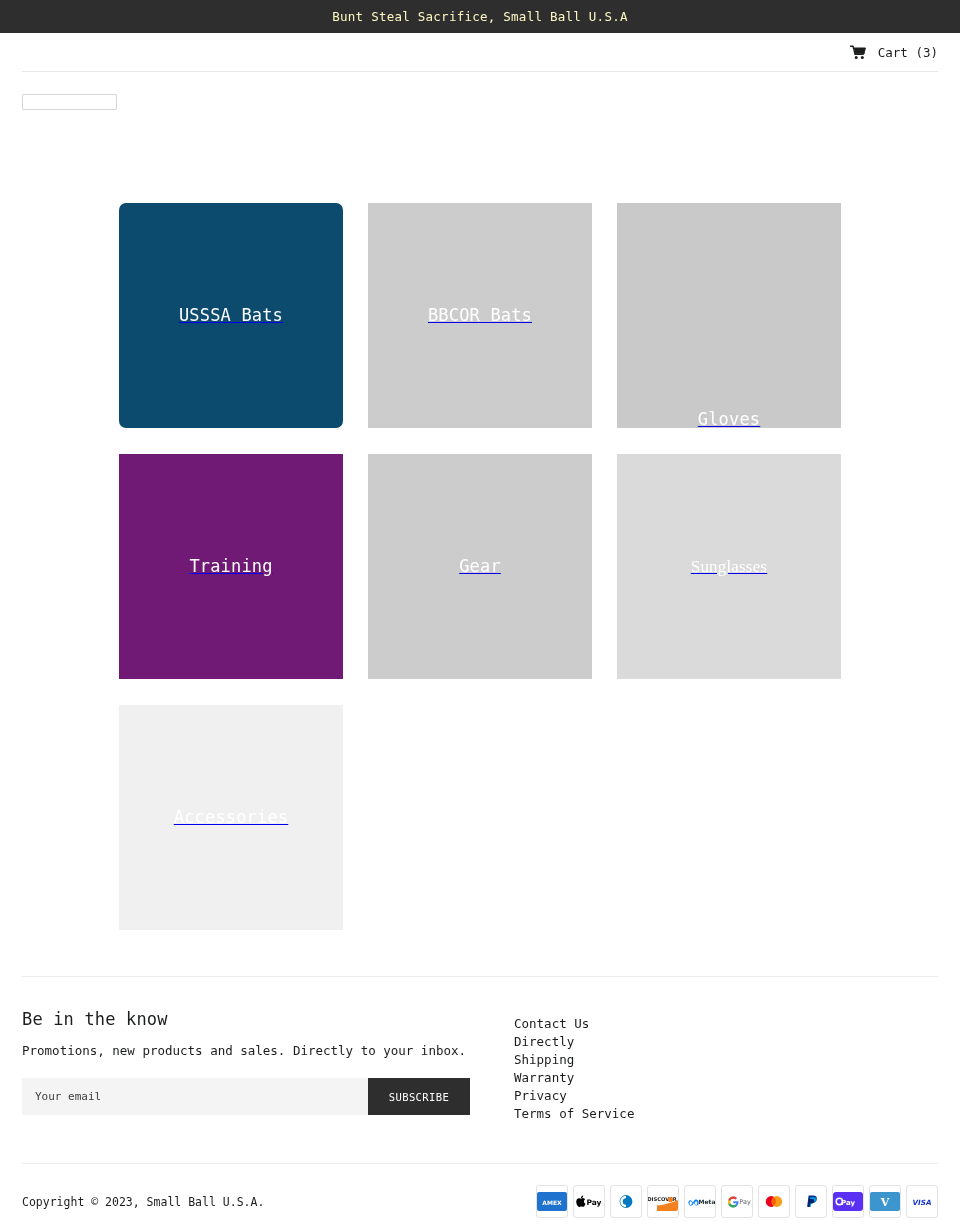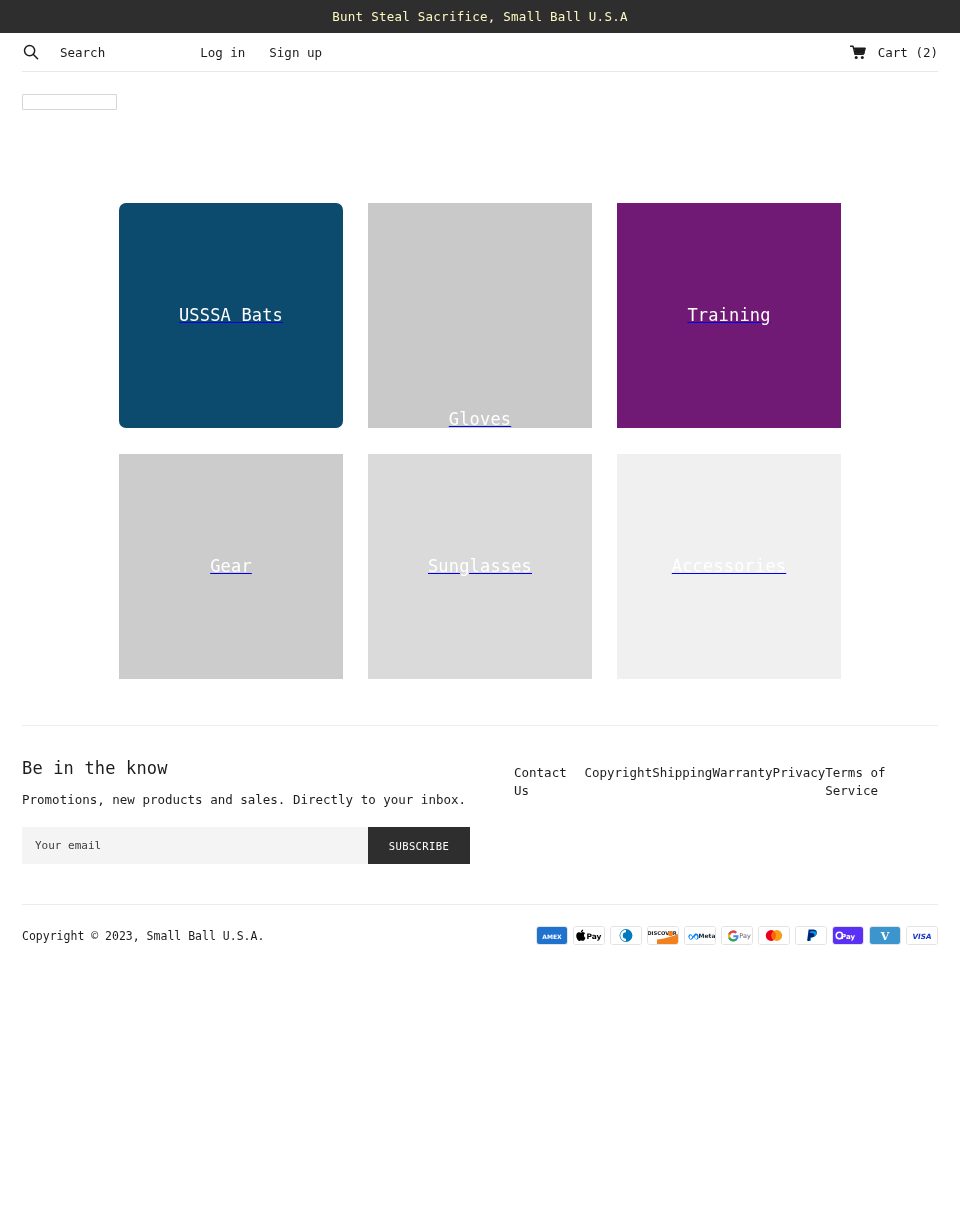--- a/index.html
+++ b/index.html
@@ -190,20 +190,21 @@
     border: none;
     font-family: "DejaVu Sans Mono", "Liberation Mono", monospace;
     font-size: 10.5px;
     letter-spacing: 0.04em;
     cursor: pointer;
   }
   .footer-links {
     margin-left: 44px;
     padding-top: 16px;
     display: flex;
+    flex-direction: column;
     gap: 0;
   }
   .footer-links a {
     font-size: 12.5px;
     color: #1c1d1d;
     text-decoration: none;
     line-height: 18px;
     cursor: pointer;
   }
 
@@ -223,86 +224,76 @@
     color: #1c1d1d;
   }
   .payment-icons {
     margin-left: auto;
     display: flex;
     align-items: center;
     gap: 5px;
   }
   .pay-badge {
     width: 32px;
-    height: 19px;
+    height: 33px;
     border-radius: 3px;
     background: #ffffff;
     border: 1px solid #e3e3e3;
     display: flex;
     align-items: center;
     justify-content: center;
     overflow: hidden;
     flex: 0 0 auto;
   }
   .pay-badge svg { display: block; }
 </style>
 </head>
 <body>
 
 <div class="announcement-bar">
   <span>Bunt Steal Sacrifice, Small Ball U.S.A</span>
 </div>
 
 <header class="site-header">
-  <div class="header-left">
-    <span class="search-icon">
-      <svg width="16" height="16" viewBox="0 0 16 16" aria-hidden="true">
-        <circle cx="6.6" cy="6.6" r="5.1" fill="none" stroke="#1c1d1d" stroke-width="1.5"></circle>
-        <line x1="10.4" y1="10.4" x2="14.6" y2="14.8" stroke="#1c1d1d" stroke-width="1.5" stroke-linecap="round"></line>
-      </svg>
-    </span>
-    <span class="search-label">Search</span>
-    <nav class="header-nav">
-      <a href="#">Log in</a>
-      <a href="#">Sign up</a>
-    </nav>
-  </div>
   <div class="header-right">
     <span class="cart-icon">
       <svg width="17" height="15" viewBox="0 0 17 15" aria-hidden="true">
         <path d="M0.6 1.2 H3.0 L5.1 9.4 H13.2 L15.2 3.3 H3.6" fill="none" stroke="#1c1d1d" stroke-width="1.4" stroke-linejoin="round" stroke-linecap="round"></path>
         <rect x="4.4" y="3.9" width="10.2" height="5.0" fill="#1c1d1d"></rect>
         <circle cx="6.2" cy="12.6" r="1.5" fill="#1c1d1d"></circle>
         <circle cx="12.3" cy="12.6" r="1.5" fill="#1c1d1d"></circle>
       </svg>
     </span>
-    <span class="cart-label">Cart (2)</span>
+    <span class="cart-label">Cart (3)</span>
   </div>
 </header>
 <div class="header-rule"></div>
 
 <div class="stray-box-wrap">
   <input class="stray-box" type="text" placeholder="" style="">
 </div>
 
 <main class="collection-area">
   <div class="collection-grid">
     <a class="collection-tile" href="#" style="background: #0c4a6e; border-radius: 7px;">
       <span class="tile-title">USSSA Bats</span>
     </a>
+    <a class="collection-tile" href="#" style="background: rgb(204, 204, 204);">
+      <span class="tile-title">BBCOR Bats</span>
+    </a>
     <a class="collection-tile" href="#" style="background: rgb(201, 201, 201); align-items: flex-end;">
       <span class="tile-title">Gloves</span>
     </a>
     <a class="collection-tile" href="#" style="background: #701a75;">
       <span class="tile-title">Training</span>
     </a>
     <a class="collection-tile" href="#" style="background: rgb(204, 204, 204);">
       <span class="tile-title">Gear</span>
     </a>
-    <a class="collection-tile" href="#" style="background: rgb(218, 218, 218);">
+    <a class="collection-tile" href="#" style="background: rgb(218, 218, 218); font-family: Liberation Serif, serif;">
       <span class="tile-title">Sunglasses</span>
     </a>
     <a class="collection-tile" href="#" style="background: rgb(240, 240, 240);">
       <span class="tile-title">Accessories</span>
     </a>
   </div>
 </main>
 
 <div class="footer-divider"></div>
 
@@ -311,21 +302,21 @@
     <h2 class="footer-heading">Be in the know</h2>
     <p class="footer-subtext">Promotions, new products and sales. Directly to your inbox.</p>
     <form class="newsletter-form">
       <input class="newsletter-input" type="email" placeholder="Your email" style="">
       <button class="newsletter-submit" type="submit">SUBSCRIBE</button>
     </form>
   </section>
 
   <nav class="footer-links">
     <a href="#">Contact Us</a>
-    <a href="#">Copyright</a>
+    <a href="#">Directly</a>
     <a href="#">Shipping</a>
     <a href="#">Warranty</a>
     <a href="#">Privacy</a>
     <a href="#">Terms of Service</a>
   </nav>
 </footer>
 
 <div class="bottom-divider"></div>
 
 <div class="bottom-bar">

